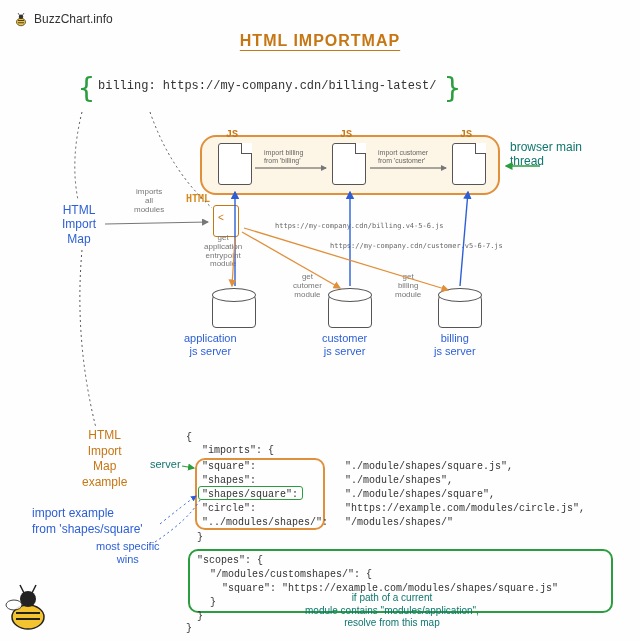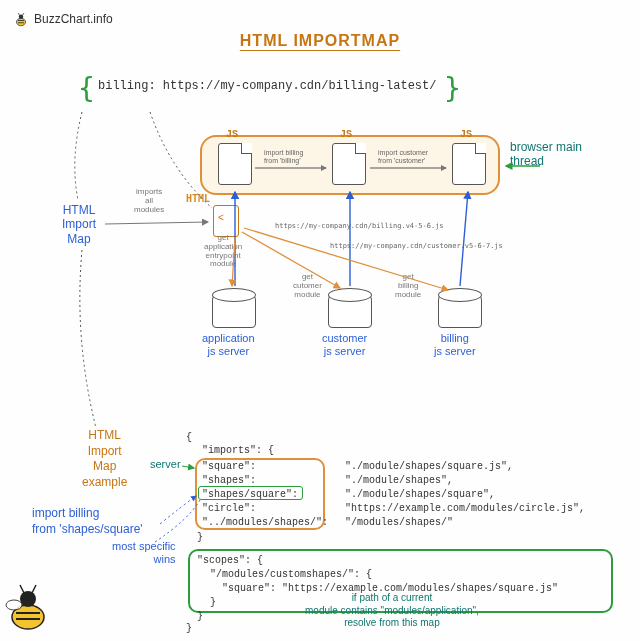--- a/index.html
+++ b/index.html
@@ -150,21 +150,21 @@
   padding:2px 0;
 }
 .match-lbl { top:458px; left:150px; font-size:11px; }
 .sel-box {
   top:486px; left:198px;
   width:105px; height:14px;
   border:1.5px solid #2a9d3e;
   border-radius:3px;
 }
 .import-square-lbl { top:506px; left:32px; font-size:12px; line-height:1.3; }
-.specific-lbl { top:540px; left:112px; font-size:11px; text-align:right; line-height:1.2; }
+.specific-lbl { top:540px; left:96px; font-size:11px; text-align:center; line-height:1.2; }
 
 .scopes-box {
   top:549px; left:188px;
   width:425px; height:64px;
   border:2px solid #2a9d3e;
   border-radius:10px;
 }
 .scopes-note { top:592px; left:305px; font-size:10px; line-height:1.25; text-align:center; }
 
 .bee-corner { bottom:4px; left:4px; }
@@ -230,21 +230,21 @@
 cutomer
 module</div>
 <div class="abs get-bill-lbl" style="white-space:pre">get
 billing
 module</div>
 
 <div class="abs url-text" style="top:222px;left:275px">https://my-company.cdn/billing.v4-5-6.js</div>
 <div class="abs url-text" style="top:242px;left:330px">https://my-company.cdn/customer.v5-6-7.js</div>
 
 <div class="abs server" style="top:292px;left:212px"></div>
-<div class="abs blue server-label" style="top:332px;left:202px;white-space:pre">application
+<div class="abs blue server-label" style="top:332px;left:184px;white-space:pre">application
 js server</div>
 
 <div class="abs server" style="top:292px;left:328px"></div>
 <div class="abs blue server-label" style="top:332px;left:322px;white-space:pre">customer
 js server</div>
 
 <div class="abs server" style="top:292px;left:438px"></div>
 <div class="abs blue server-label" style="top:332px;left:434px;white-space:pre">billing
 js server</div>
 
@@ -267,21 +267,21 @@
 <div class="abs code-block" style="top:473px;left:345px">"./module/shapes",</div>
 <div class="abs code-block" style="top:487px;left:345px">"./module/shapes/square",</div>
 <div class="abs code-block" style="top:501px;left:345px">"https://example.com/modules/circle.js",</div>
 <div class="abs code-block" style="top:515px;left:345px">"/modules/shapes/"</div>
 
 <div class="abs code-block" style="top:530px;left:197px">}</div>
 
 <div class="abs green match-lbl">server</div>
 <div class="abs sel-box"></div>
 
-<div class="abs blue import-square-lbl" style="white-space:pre">import billing
+<div class="abs blue import-square-lbl" style="white-space:pre">import example
 from 'shapes/square'</div>
 <div class="abs blue specific-lbl" style="white-space:pre">most specific
 wins</div>
 
 <div class="abs scopes-box"></div>
 <div class="abs code-block" style="top:553px;left:197px">"scopes": {</div>
 <div class="abs code-block" style="top:567px;left:210px">"/modules/customshapes/": {</div>
 <div class="abs code-block" style="top:581px;left:222px">"square": "https://example.com/modules/shapes/square.js"</div>
 <div class="abs code-block" style="top:595px;left:210px">}</div>
 <div class="abs code-block" style="top:609px;left:197px">}</div>

